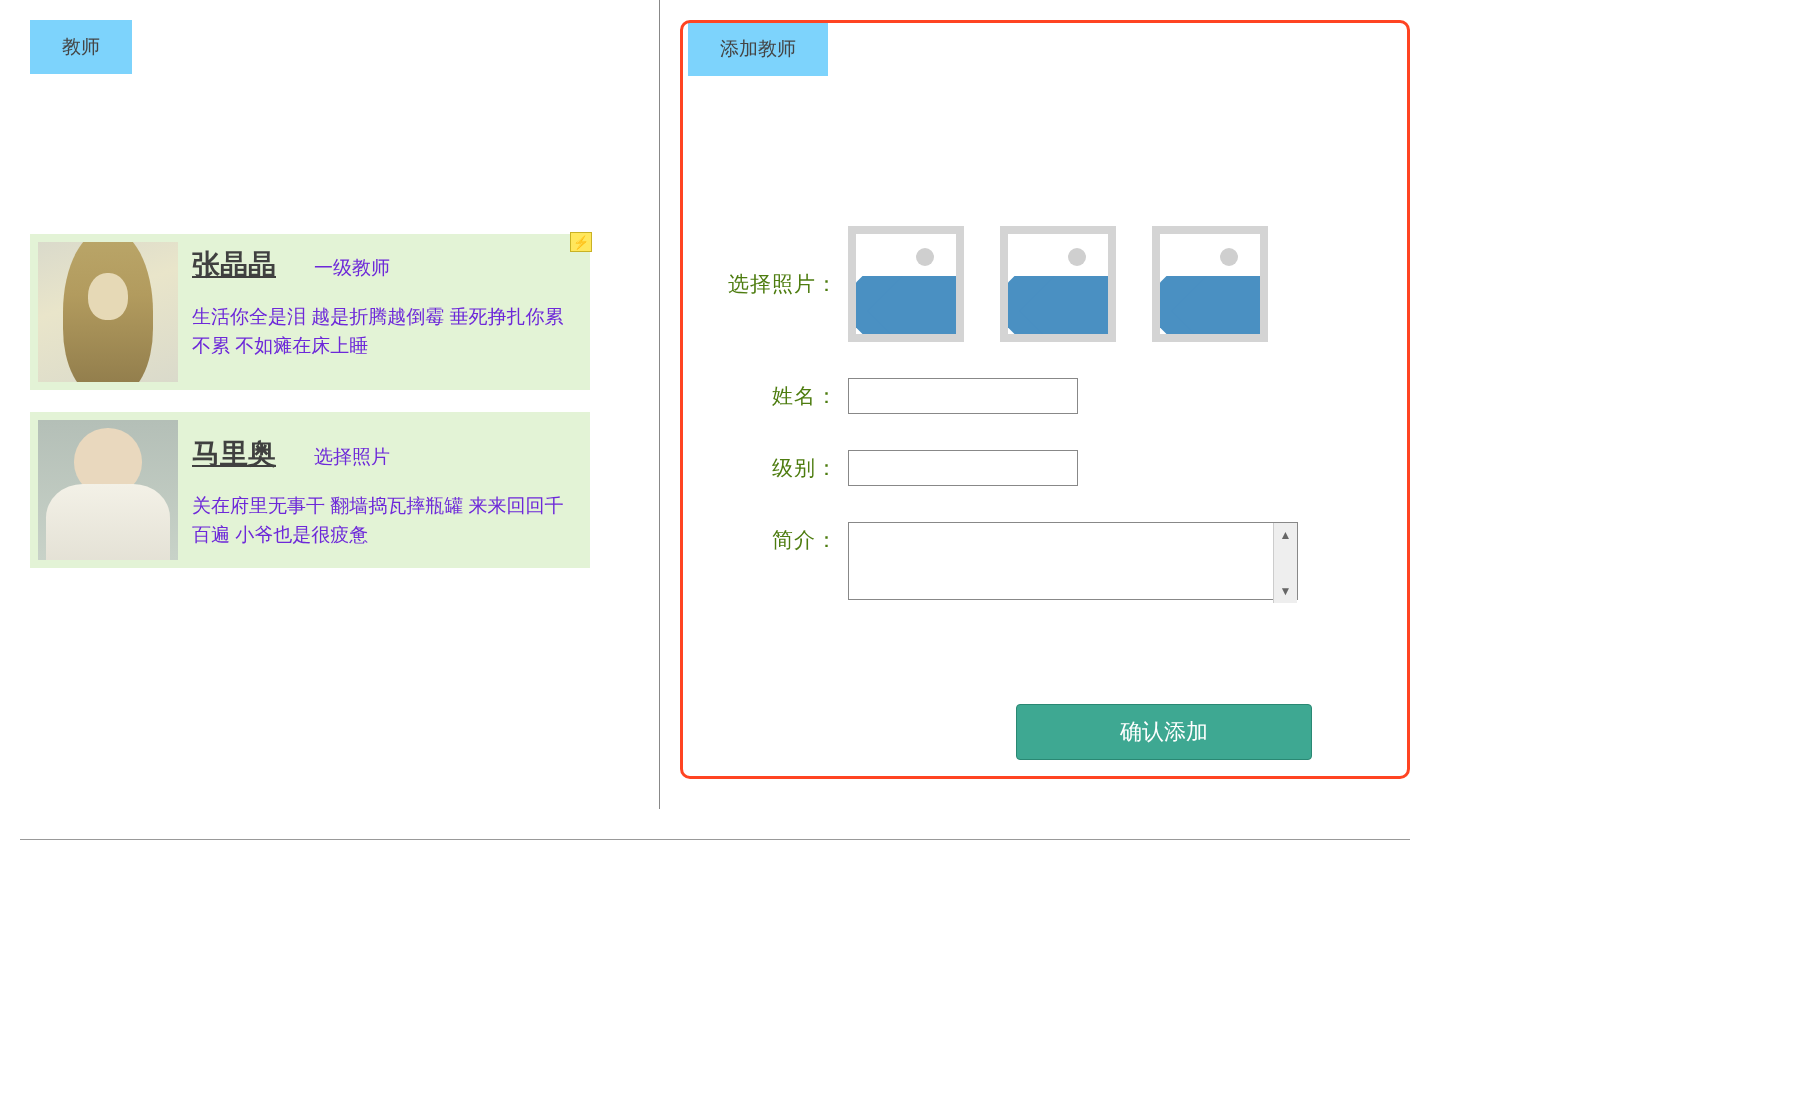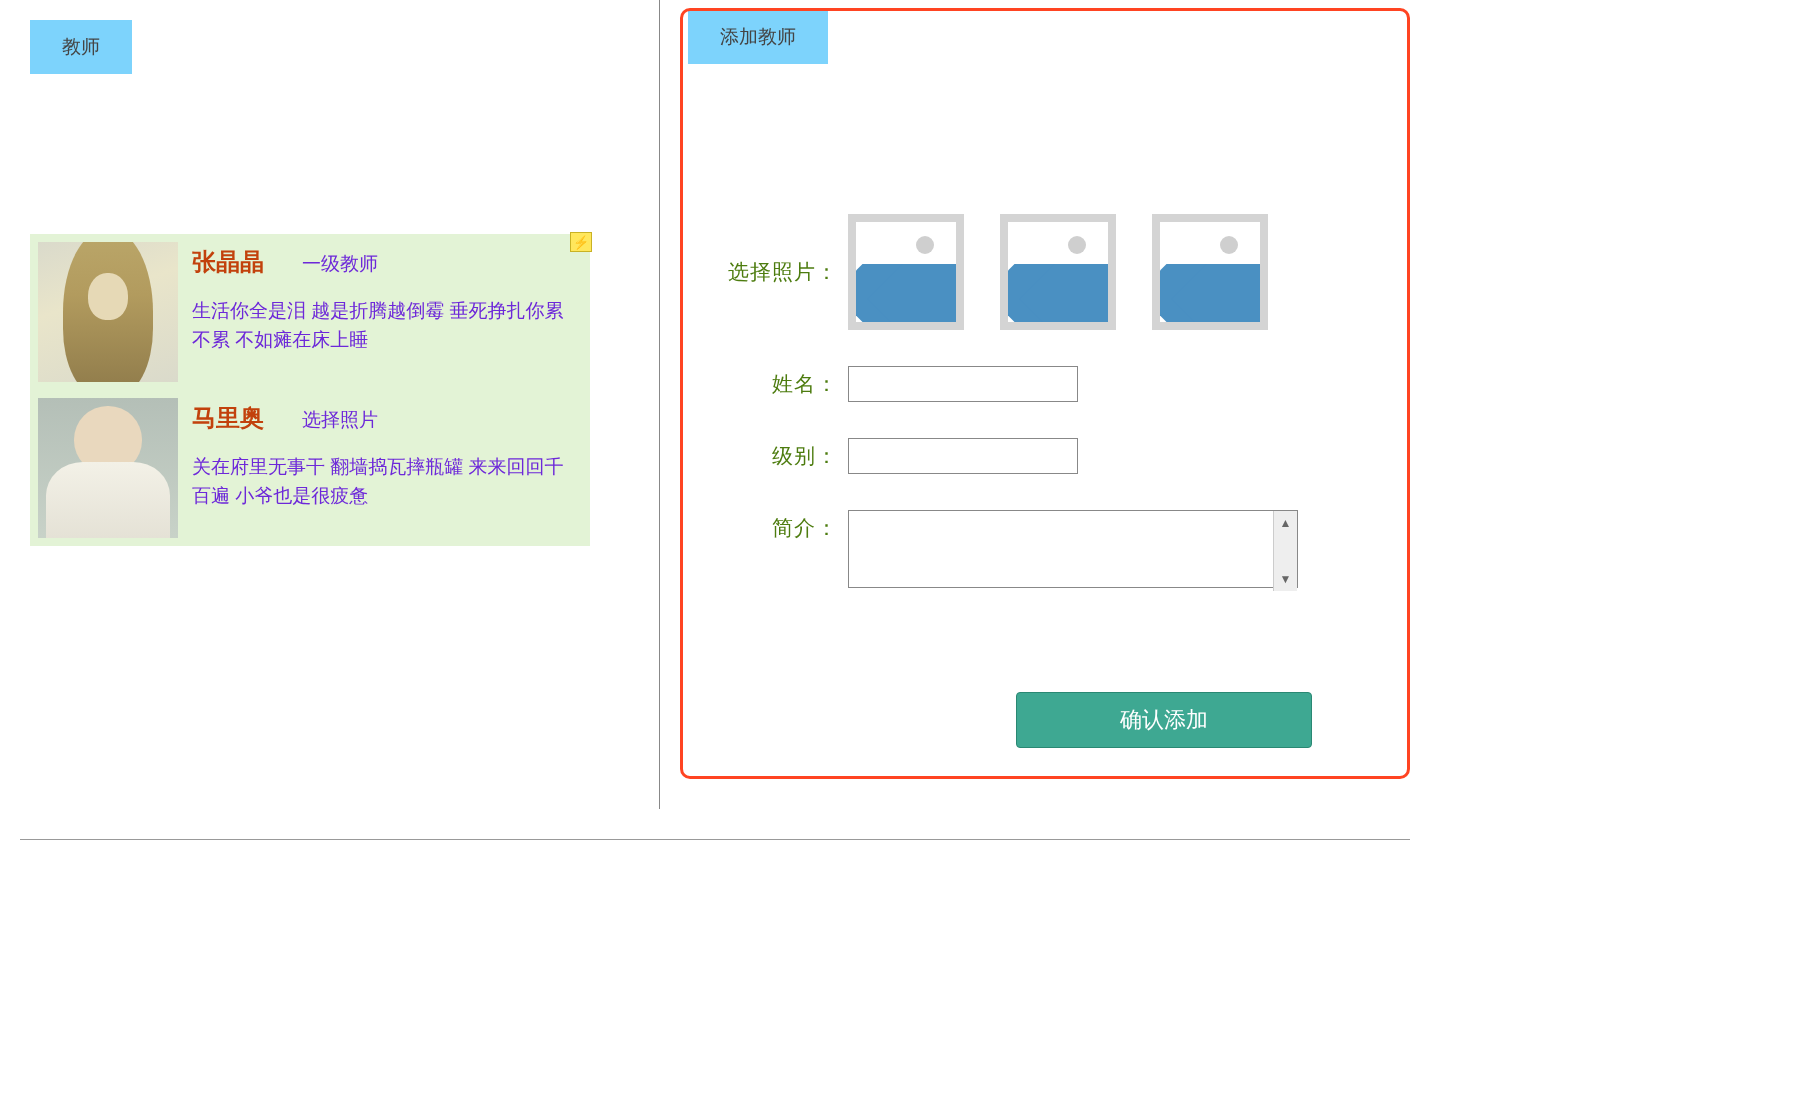--- a/index.html
+++ b/index.html
@@ -21,20 +21,21 @@
   .left-panel {
     width: 640px;
     padding: 20px 10px 20px 10px;
     border-right: 1px solid #888;
     position: relative;
   }
   .right-panel {
     flex: 1;
     padding: 10px 10px 10px 28px;
     position: relative;
+    margin-top: 12px;
   }
   .highlight-box {
     position: absolute;
     top: 8px;
     left: 20px;
     right: 0;
     bottom: 30px;
     border: 3px solid #ff4422;
     border-radius: 10px;
     pointer-events: none;
@@ -65,21 +66,21 @@
     font-size: 13px;
     color: #333;
     z-index: 2;
   }
   .teacher-card {
     display: flex;
     background: #e3f3d6;
     padding: 8px;
     gap: 14px;
   }
-  .teacher-card + .teacher-card { margin-top: 0; }
+  .teacher-card + .teacher-card { margin-top: 22px; align-items: center; }
   .avatar {
     width: 140px;
     height: 140px;
     flex-shrink: 0;
     background: #ccc;
     position: relative;
     overflow: hidden;
   }
   .avatar.av1 {
     background: linear-gradient(160deg, #dadacb 0%, #e9e5ca 40%, #dadacb 100%);
@@ -115,21 +116,21 @@
   .avatar.av2::after{
     content:"";
     position:absolute;
     left:6%; top:46%;
     width:88%; height:60%;
     background: linear-gradient(180deg,#f3f1e7 0%, #e3e0d4 100%);
     border-radius: 30% 30% 8% 8% / 40% 40% 8% 8%;
   }
   .teacher-info { flex:1; padding-top:4px; color:#333; }
   .teacher-head { display:flex; align-items:baseline; gap:38px; margin-bottom:18px;}
-  .teacher-name { font-size:24px; font-weight:700; color:#c2410c; }
+  .teacher-name { font-size:28px; font-weight:700; color:#404040;text-decoration:underline; }
   .teacher-level { font-size:19px; color:#6d28d9; }
   .teacher-desc { font-size:19px; line-height:1.55; color:#6d28d9; }
 
   .form-area { margin-top: 150px; margin-left: 0px; }
   .form-row {
     display:flex;
     align-items:flex-start;
     margin-bottom: 36px;
   }
   .form-label {

